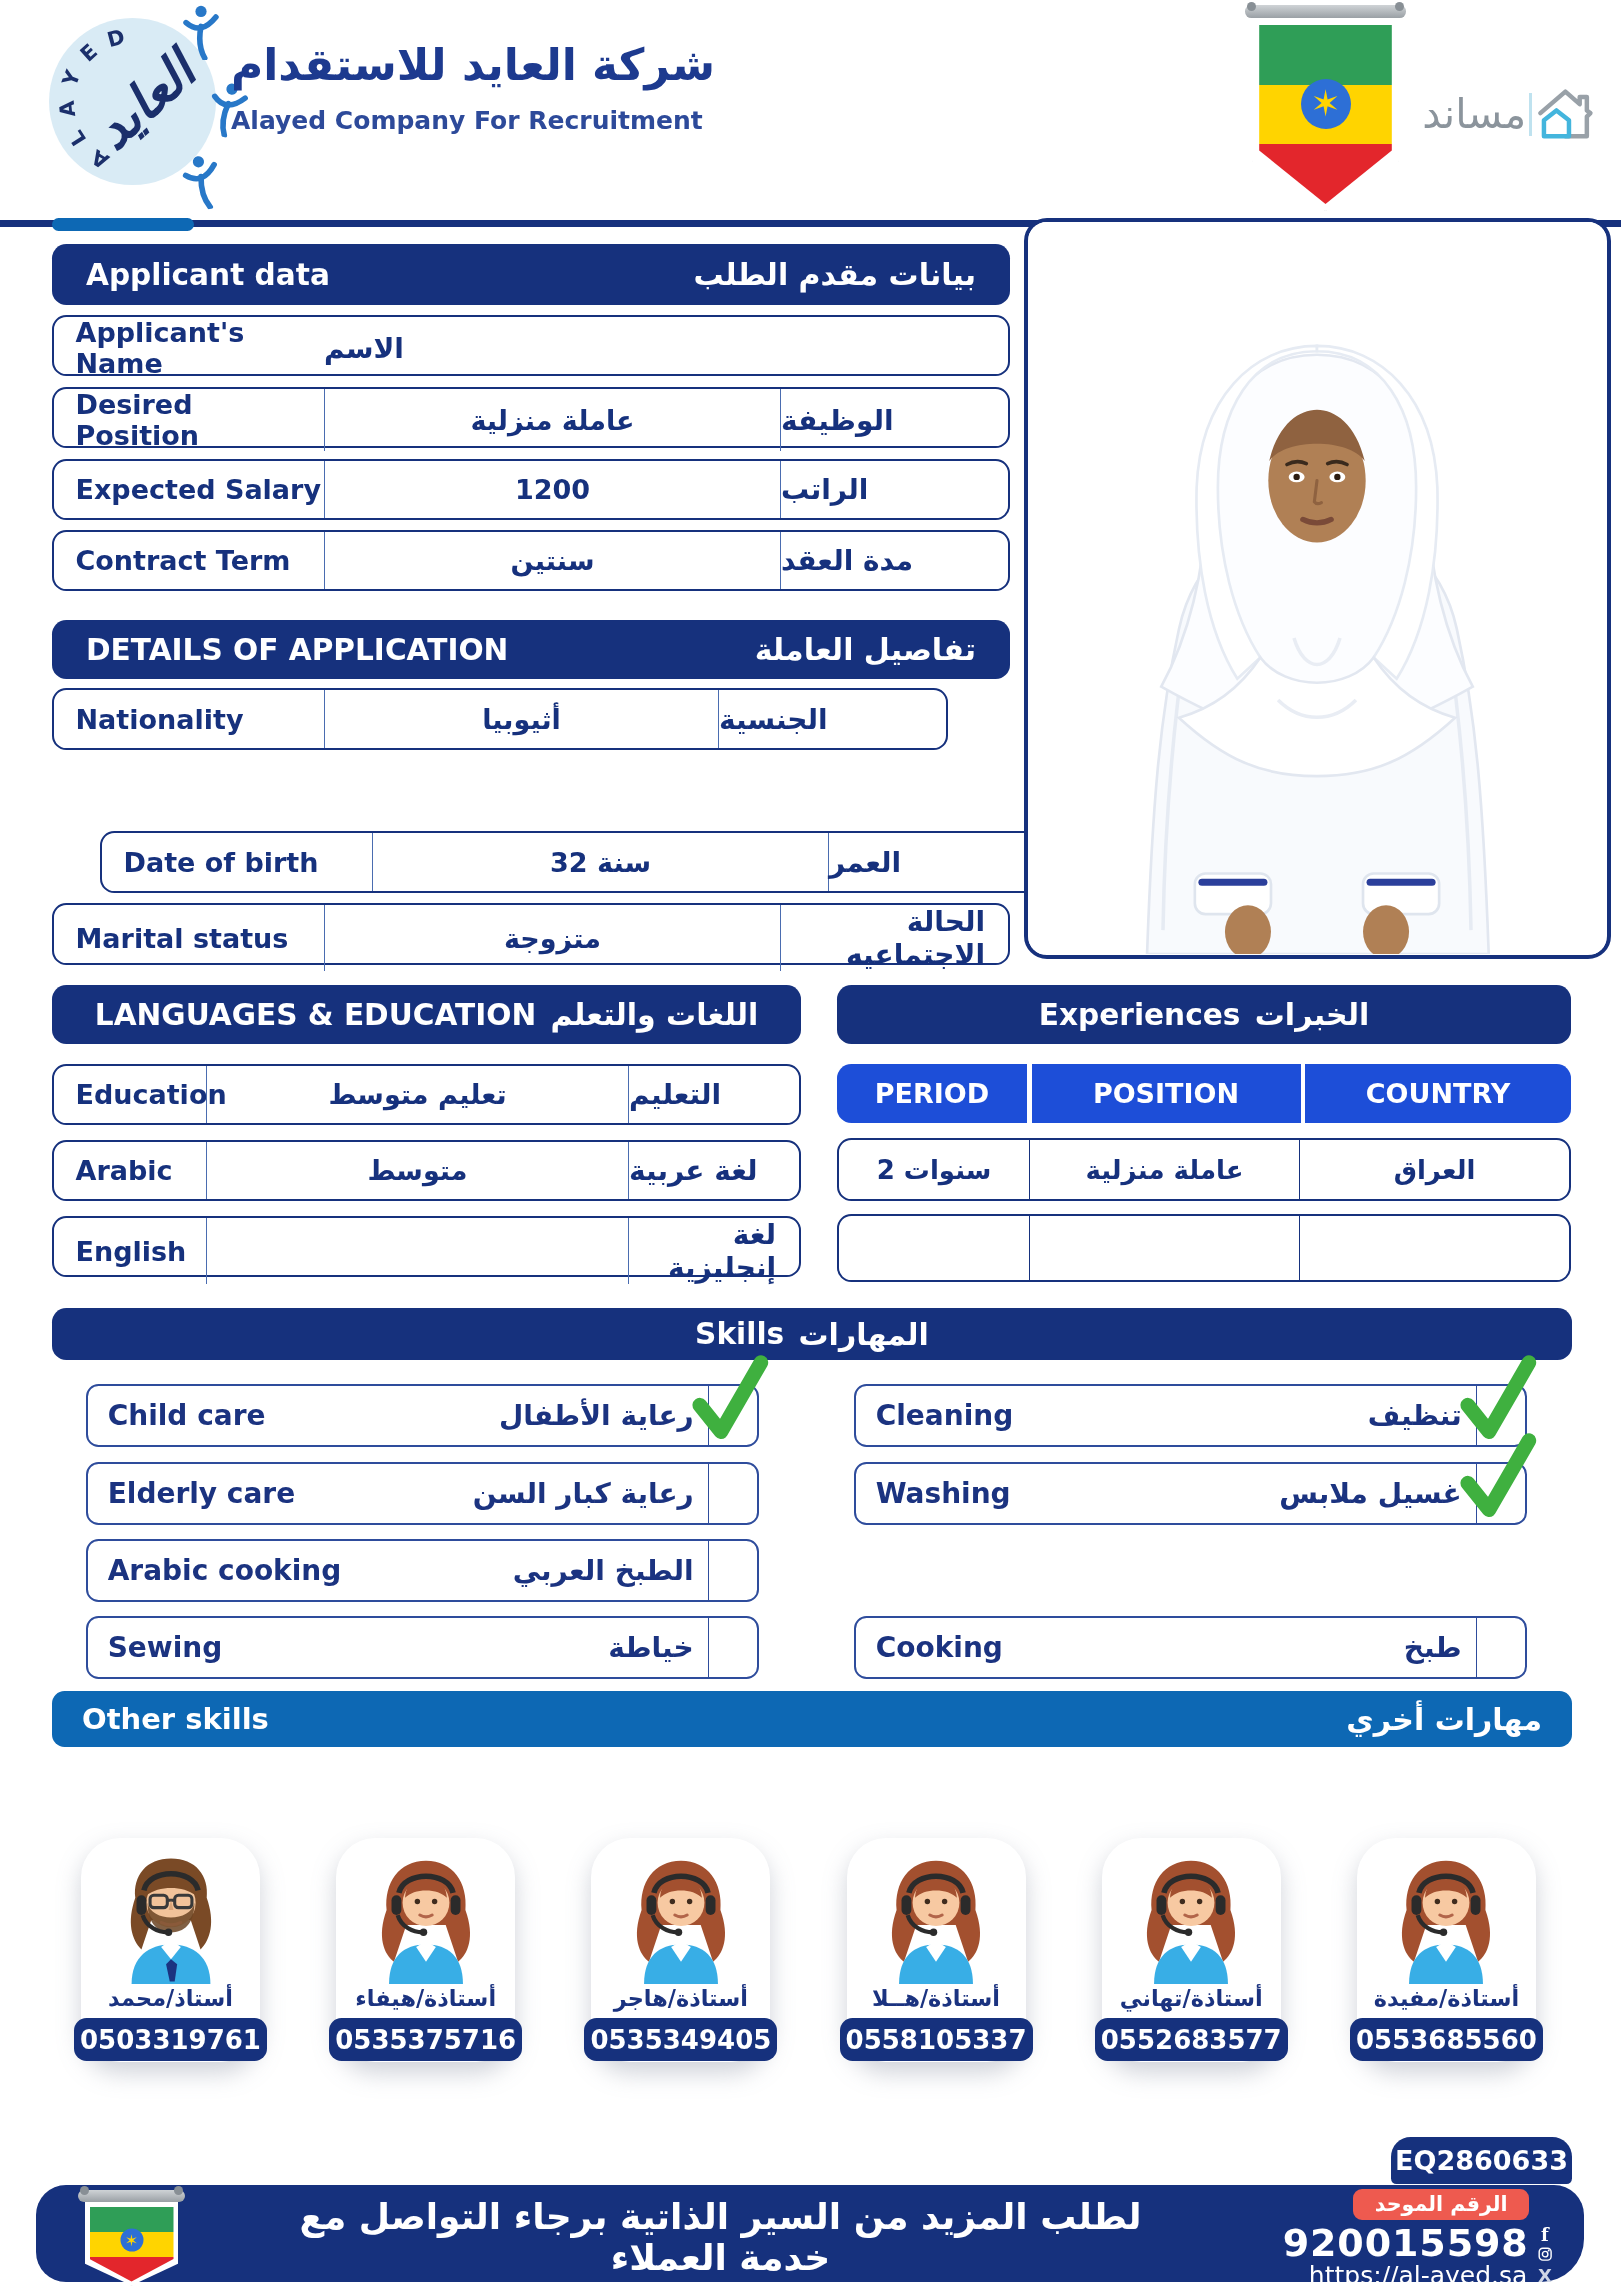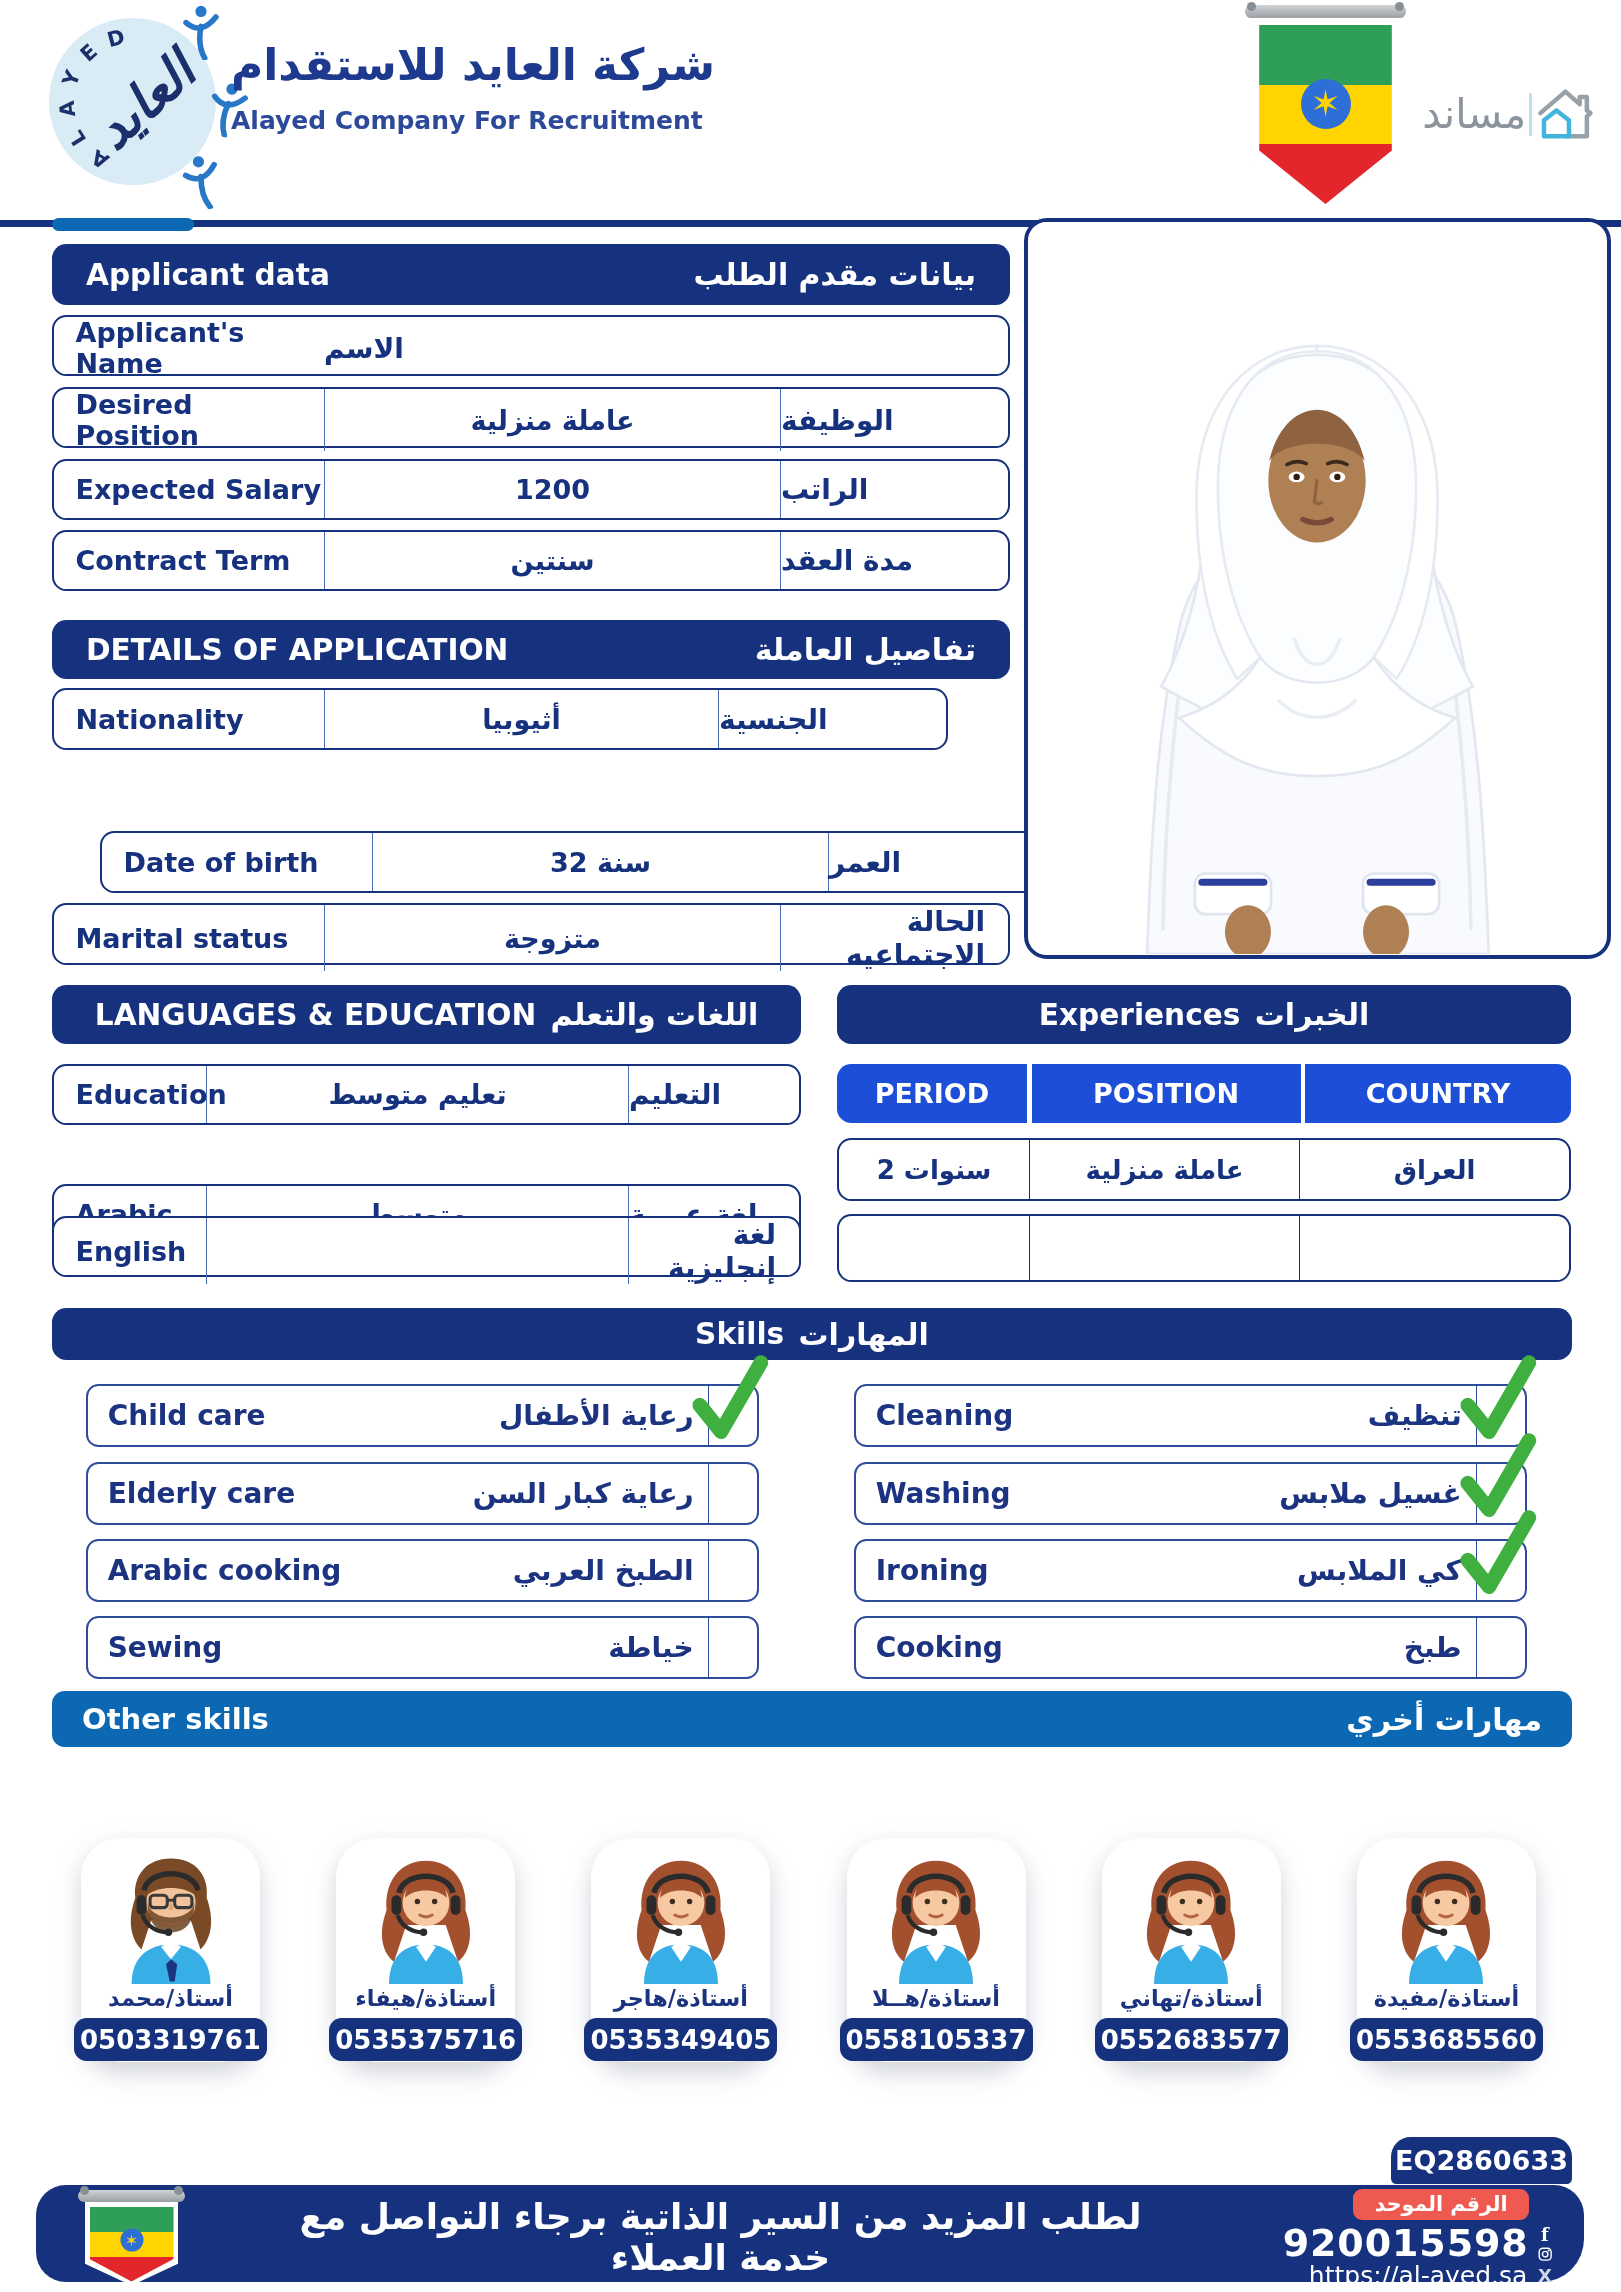--- a/index.html
+++ b/index.html
@@ -249,21 +249,21 @@
   <div class="hdr hdr-center" style="left:52px;top:985px;width:749px;height:59px;">
     <span class="h-en">LANGUAGES &amp; EDUCATION</span>
     <span class="h-ar">اللغات والتعلم</span>
   </div>
 
   <div class="trow g-lang" style="left:52px;top:1064px;width:749px;height:61px;">
     <div class="tcell c-en">Education</div>
     <div class="tcell c-val">تعليم متوسط</div>
     <div class="tcell c-ar">التعليم</div>
   </div>
-  <div class="trow g-lang" style="left:52px;top:1184px;width:749px;height:61px;">
+  <div class="trow g-lang" style="left:52px;top:1140px;width:749px;height:61px;">
     <div class="tcell c-en">Arabic</div>
     <div class="tcell c-val">متوسط</div>
     <div class="tcell c-ar">لغة عربية</div>
   </div>
   <div class="trow g-lang" style="left:52px;top:1216px;width:749px;height:61px;">
     <div class="tcell c-en">English</div>
     <div class="tcell c-val"></div>
     <div class="tcell c-ar">لغة إنجليزية</div>
   </div>
 
@@ -334,31 +334,20 @@
       <span class="sk-check">
         <svg viewBox="0 0 60 70" width="82" height="93">
             <path d="M8 40 L24 60 L54 8" stroke="#3fb03f" stroke-width="11" fill="none" stroke-linecap="round" stroke-linejoin="round"></path>
           </svg>
       </span>
     </span>
   </div>
   <div class="skill" style="left:854px;top:1462px;">
     <span class="sk-en">Washing</span>
     <span class="sk-ar">غسيل ملابس</span>
-    <span class="sk-cell">
-      <span class="sk-check">
-        <svg viewBox="0 0 60 70" width="82" height="93">
-            <path d="M8 40 L24 60 L54 8" stroke="#3fb03f" stroke-width="11" fill="none" stroke-linecap="round" stroke-linejoin="round"></path>
-          </svg>
-      </span>
-    </span>
-  </div>
-  <div class="skill" style="left:854px;top:1539px;">
-    <span class="sk-en">Ironing</span>
-    <span class="sk-ar">كي الملابس</span>
     <span class="sk-cell">
       <span class="sk-check">
         <svg viewBox="0 0 60 70" width="82" height="93">
             <path d="M8 40 L24 60 L54 8" stroke="#3fb03f" stroke-width="11" fill="none" stroke-linecap="round" stroke-linejoin="round"></path>
           </svg>
       </span>
     </span>
   </div>
   <div class="skill" style="left:854px;top:1616px;">
     <span class="sk-en">Cooking</span>

